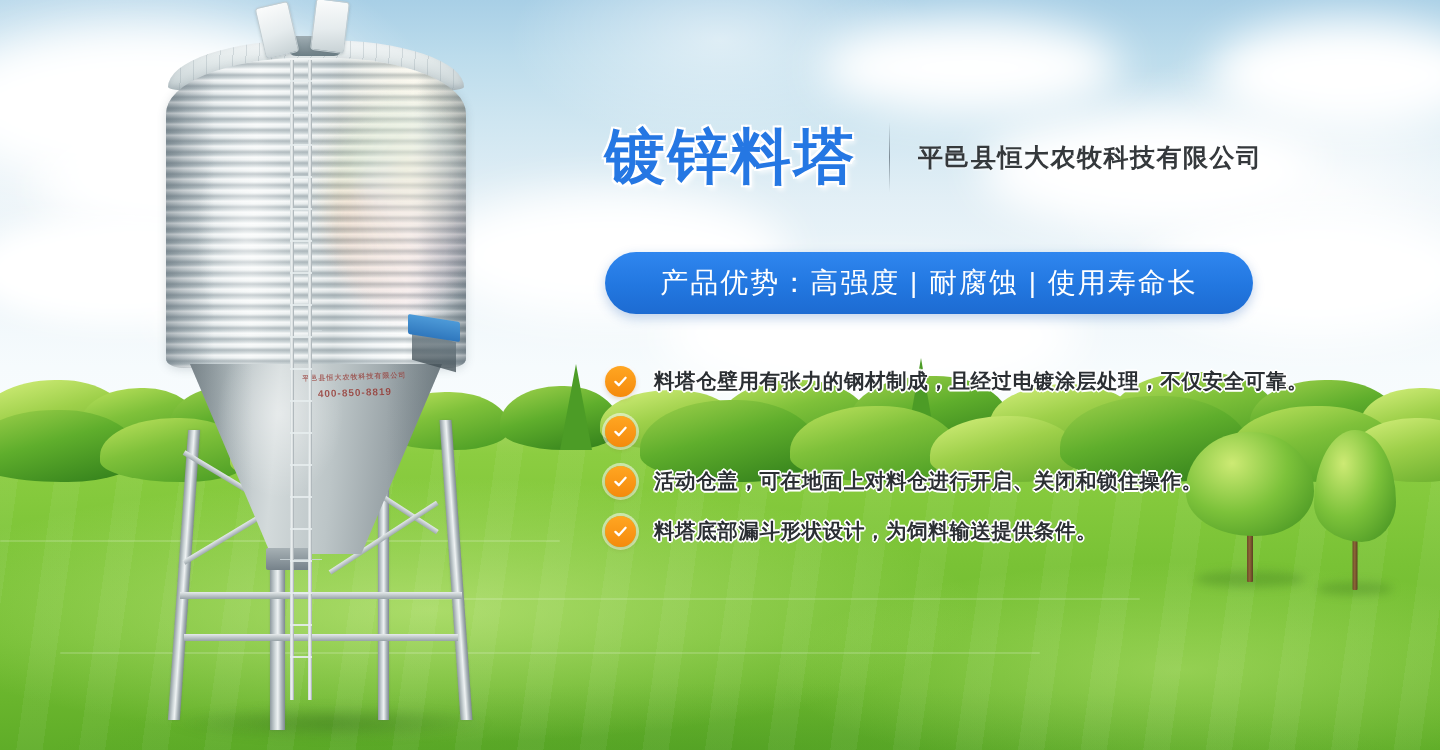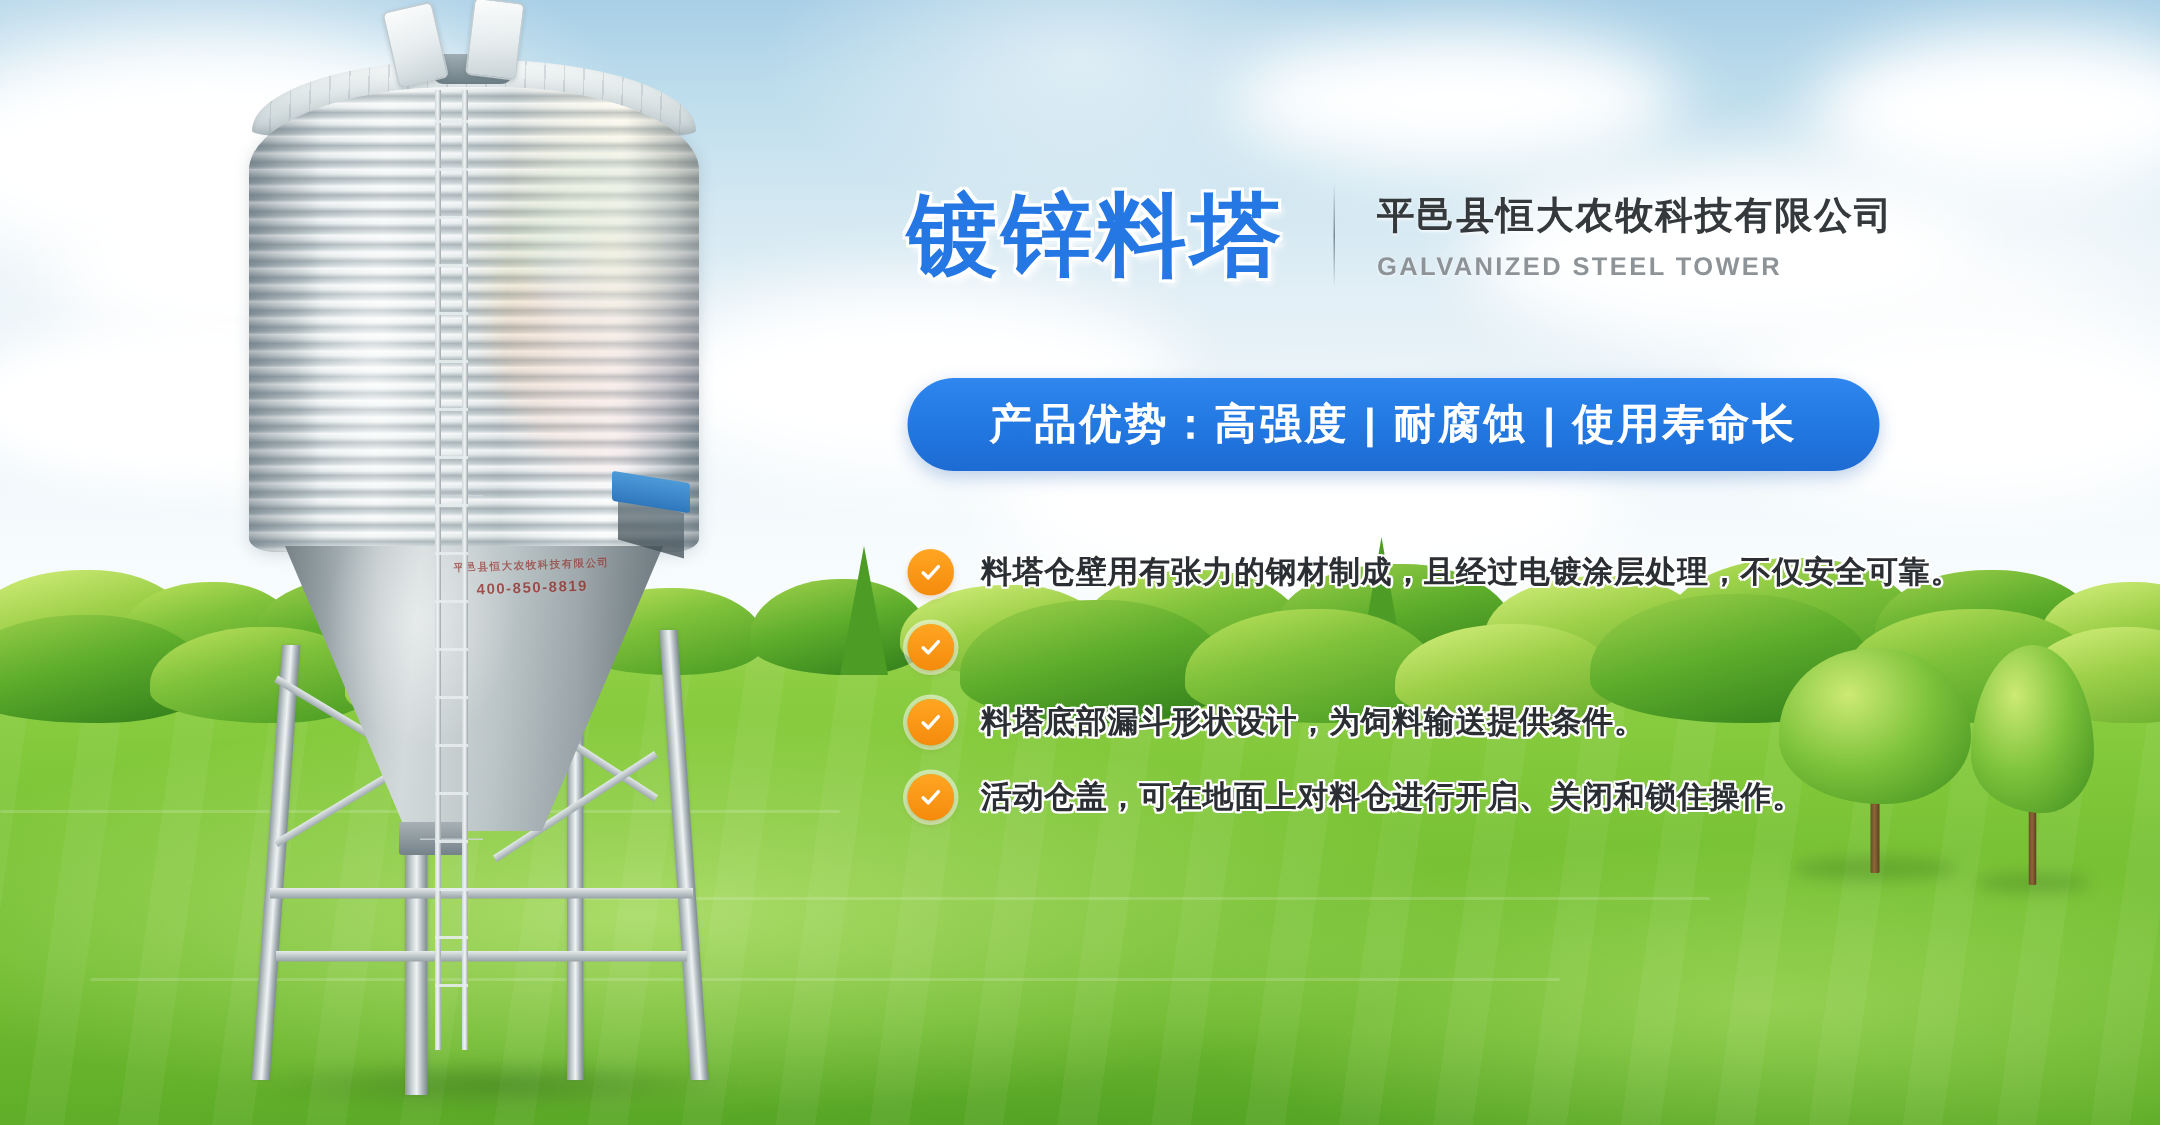--- a/index.html
+++ b/index.html
@@ -279,21 +279,21 @@
 
   .pill{
     position:absolute; left:5px; top:252px;
     height:62px; min-width:648px;
     display:flex; align-items:center; justify-content:center;
     padding:0 46px; border-radius:34px;
     background:linear-gradient(180deg,#2f86ef 0%,#2277e0 55%,#1d6bd2 100%);
     box-shadow:0 4px 12px rgba(25,90,180,.28);
   }
   .pill-text{
-    color:#fff; font-size:28px; font-weight:700; letter-spacing:2px; white-space:nowrap;
+    color:#fff; font-size:28px; font-weight:400; letter-spacing:2px; white-space:nowrap;
   }
 
   .features{ position:absolute; left:5px; top:356px; width:830px; }
   .feature{
     display:flex; align-items:center; gap:18px; height:50px; margin-bottom:0px;
   }
   .check{
     flex:0 0 auto; width:31px; height:31px; border-radius:50%;
     background:linear-gradient(180deg,#ffa622,#f58a0c);
     display:flex; align-items:center; justify-content:center;
@@ -439,21 +439,20 @@
     </div>
   </div>
 
   <div class="content">
 
     <div class="headline-row">
       <div class="headline">镀锌料塔</div>
       <div class="divider"></div>
       <div class="brandblock">
         <div class="brand-cn">平邑县恒大农牧科技有限公司</div>
-        <div class="brand-en">GALVANIZED STEEL TOWER</div>
       </div>
     </div>
 
     <div class="pill">
       <span class="pill-text">产品优势：高强度 | 耐腐蚀 | 使用寿命长</span>
     </div>
 
     <div class="features">
 
       <div class="feature">
@@ -472,29 +471,29 @@
           </svg>
         </span>
       </div>
 
       <div class="feature">
         <span class="check">
           <svg width="17" height="17" viewBox="0 0 17 17" aria-hidden="true">
             <path d="M3.4 8.9 L6.8 12.2 L13.6 4.8" fill="none" stroke="#ffffff" stroke-width="2.3" stroke-linecap="round" stroke-linejoin="round"></path>
           </svg>
         </span>
-        <span class="feature-text">料塔底部漏斗形状设计，为饲料输送提供条件。</span>
+        <span class="feature-text">活动仓盖，可在地面上对料仓进行开启、关闭和锁住操作。</span>
       </div>
 
       <div class="feature">
         <span class="check">
           <svg width="17" height="17" viewBox="0 0 17 17" aria-hidden="true">
             <path d="M3.4 8.9 L6.8 12.2 L13.6 4.8" fill="none" stroke="#ffffff" stroke-width="2.3" stroke-linecap="round" stroke-linejoin="round"></path>
           </svg>
         </span>
-        <span class="feature-text">活动仓盖，可在地面上对料仓进行开启、关闭和锁住操作。</span>
+        <span class="feature-text">料塔底部漏斗形状设计，为饲料输送提供条件。</span>
       </div>
 
 
     </div>
   </div>
 
 </div>
 
 </body></html>

